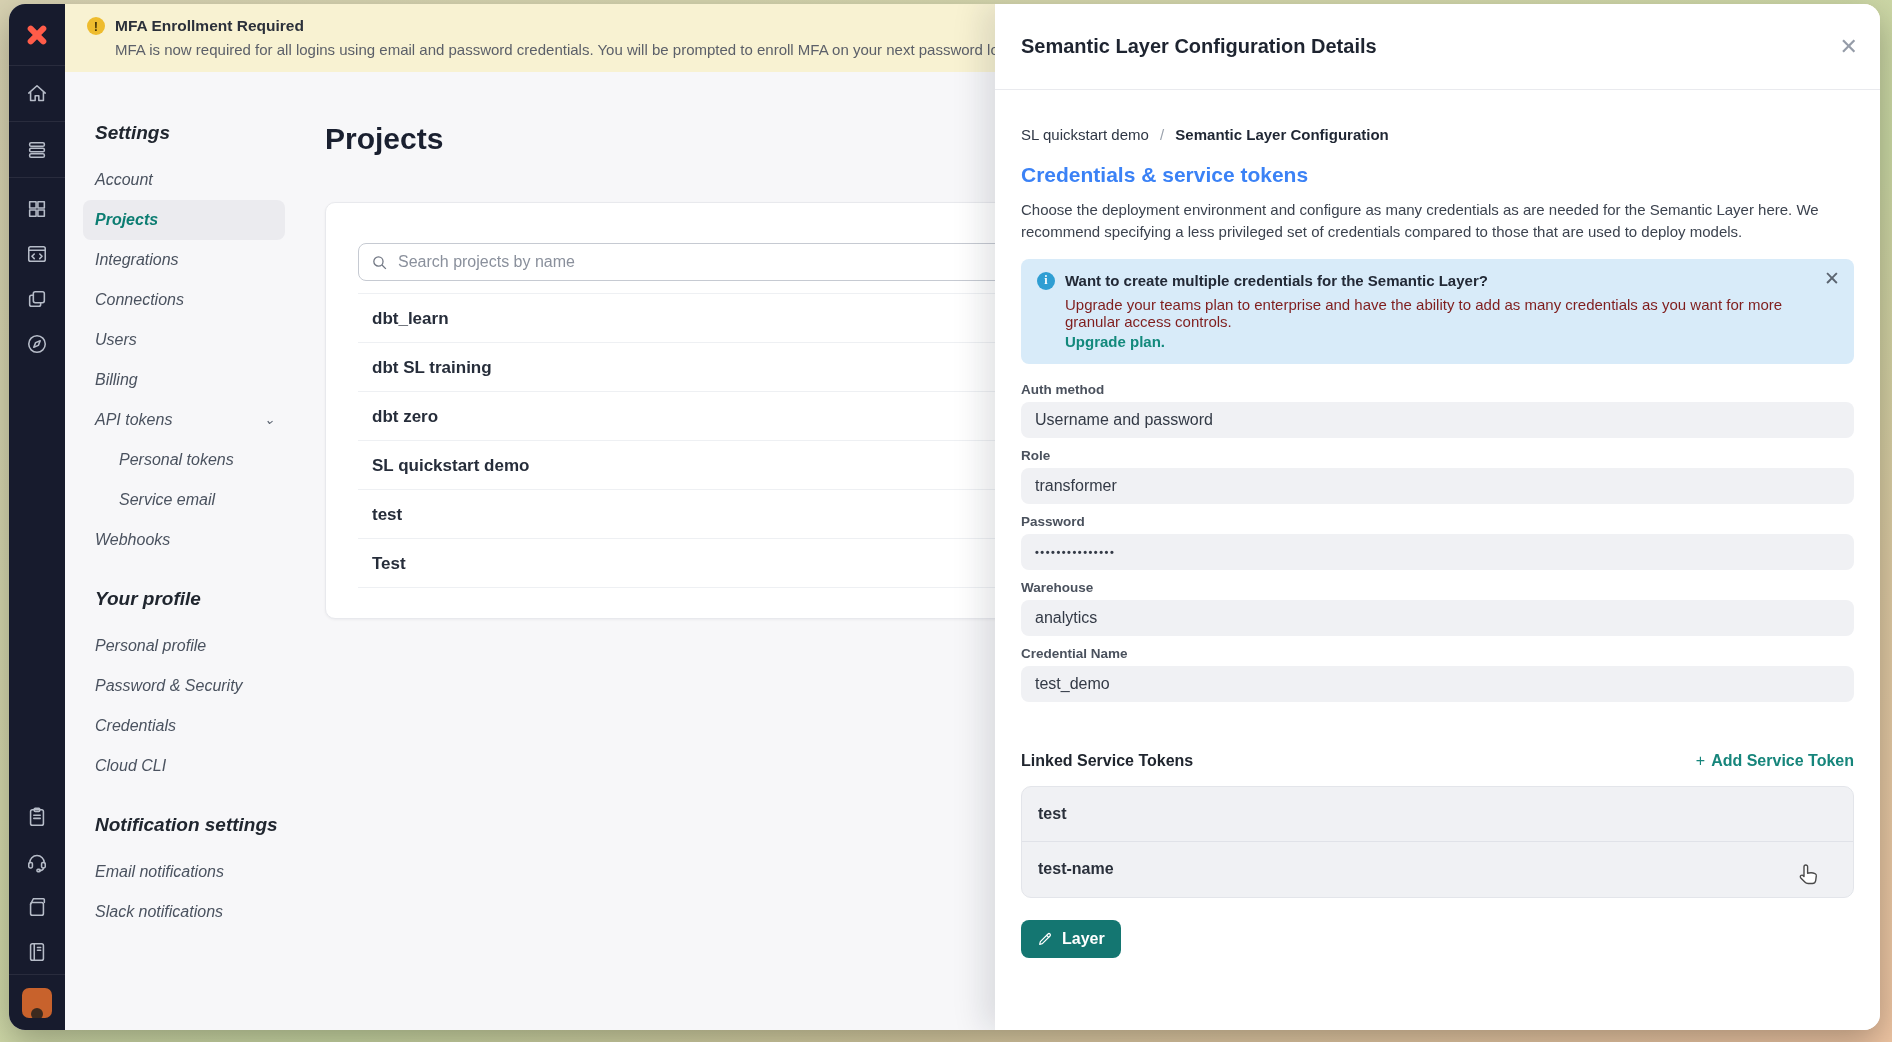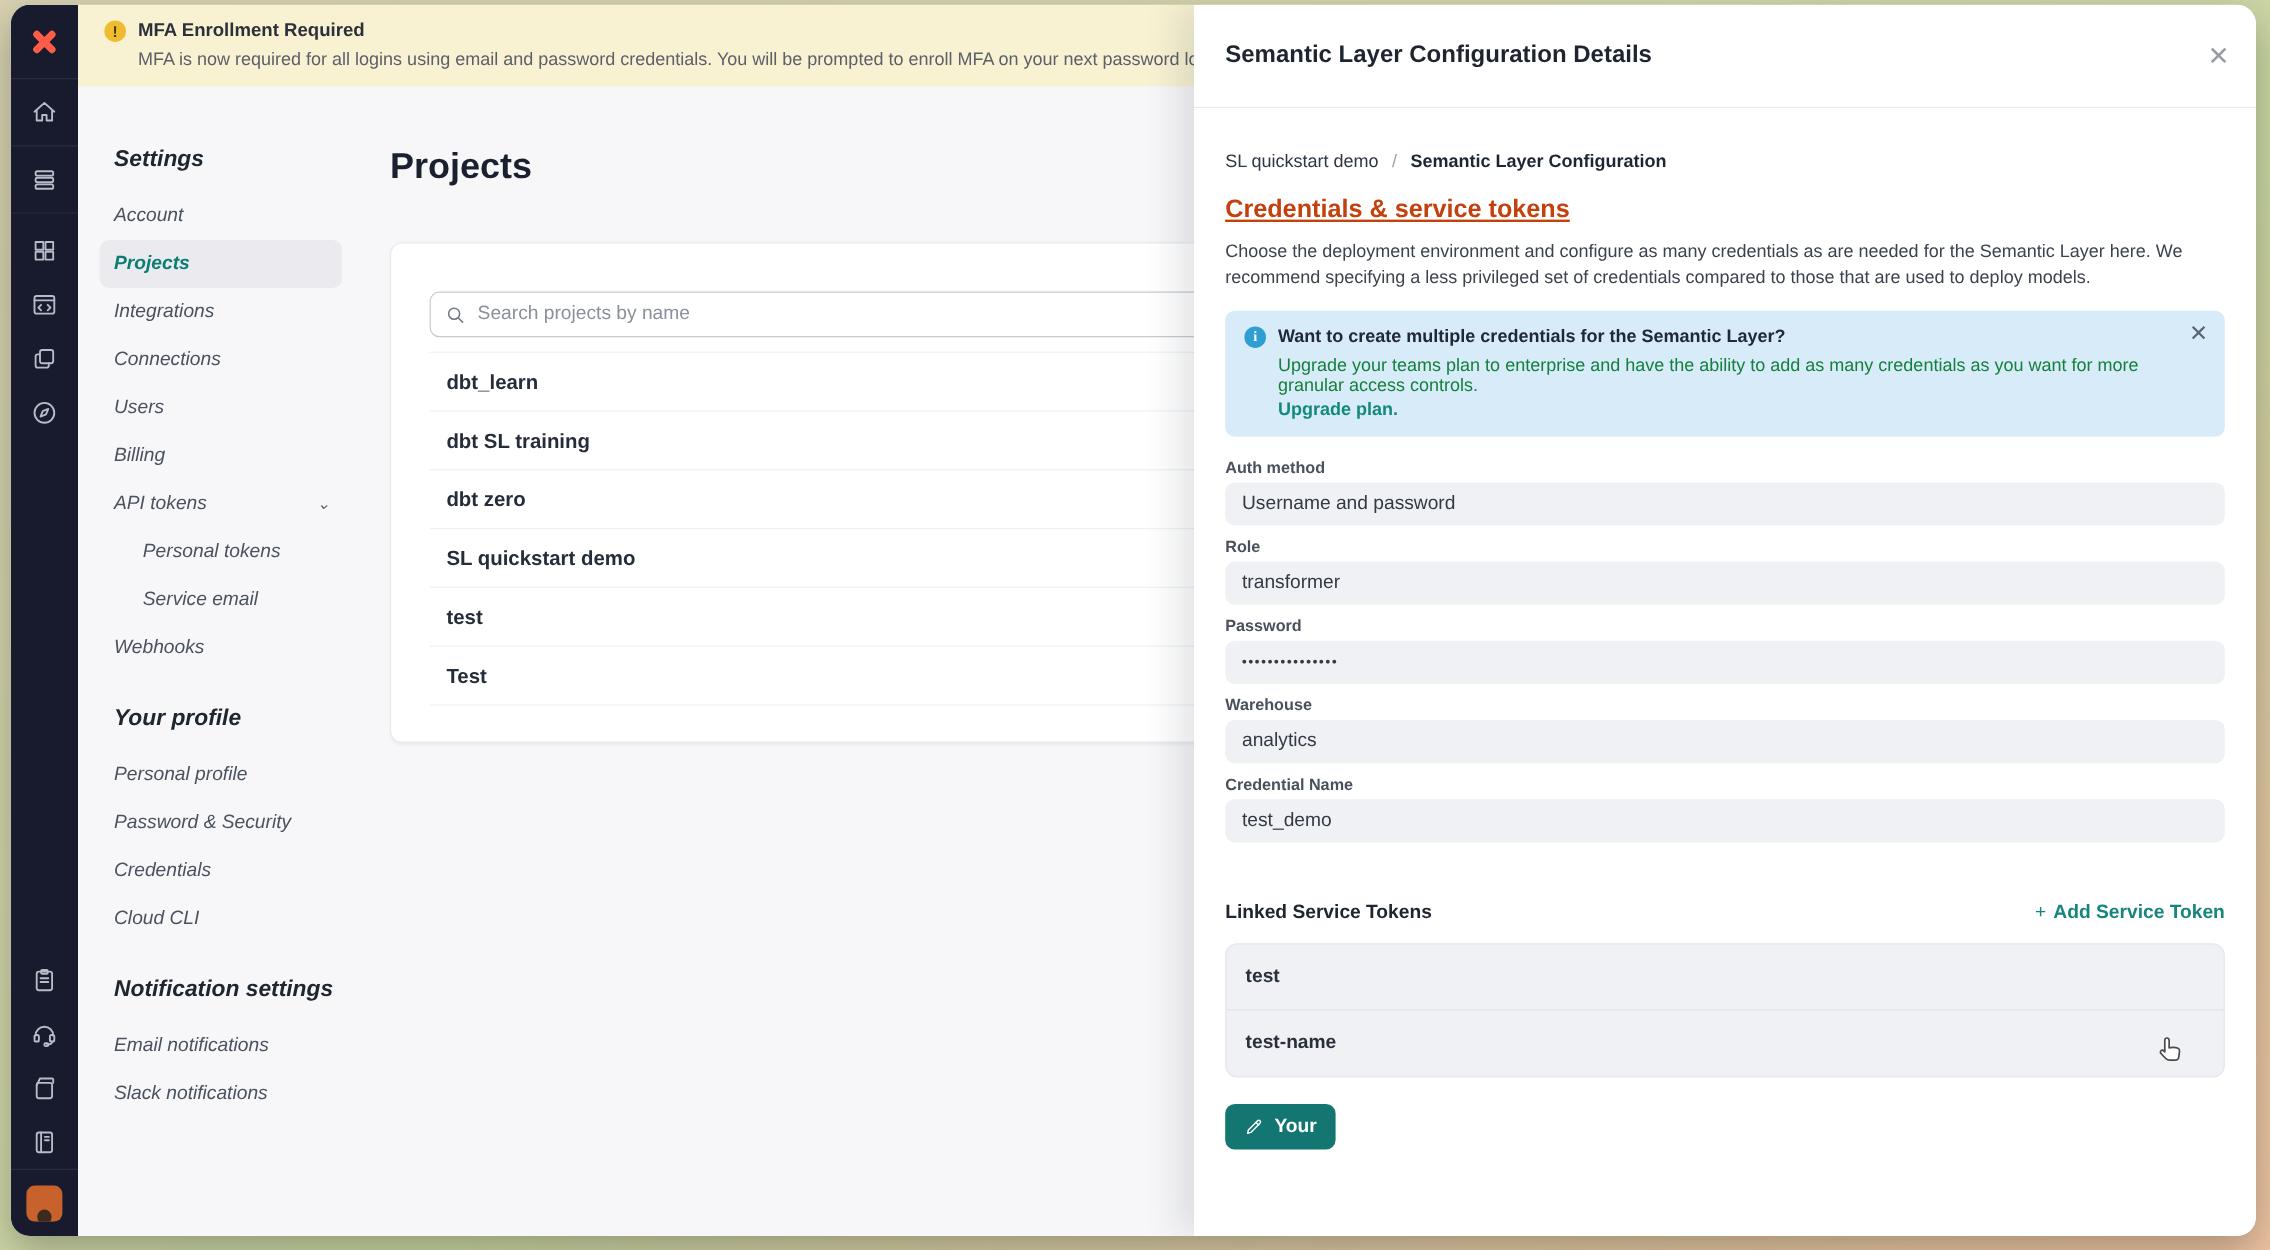--- a/index.html
+++ b/index.html
@@ -65,31 +65,31 @@
     box-shadow:-12px 0 30px rgba(16,24,40,.12); z-index:5; display:flex; flex-direction:column; }
   .panel-header { flex:0 0 86px; display:flex; align-items:center; justify-content:space-between;
     padding:0 22px 0 26px; border-bottom:1px solid #e9eaee; }
   .panel-header .ptitle { font-size:20px; font-weight:700; color:#1e2430; }
   .x-btn { font-size:22px; color:#959ca8; cursor:pointer; line-height:1; background:none; border:none; }
   .panel-body { position:relative; flex:1; padding:36px 26px 0; overflow:hidden; }
 
   .crumb { font-size:15px; color:#2f3745; margin-bottom:20px; }
   .crumb .sep { color:#9aa1ac; margin:0 7px; }
   .crumb .b { font-weight:700; color:#1f2633; }
-  .panel-body h2 { font-size:21px; font-weight:700; color:#c2410c; margin-bottom:12px;text-decoration:underline; }
+  .panel-body h2 { font-size:21px; font-weight:700; color:#3b82f6; margin-bottom:12px; }
   .desc { font-size:15px; line-height:1.45; color:#3c434f; margin-bottom:16px; }
 
   .callout { position:relative; background:#d8ebf9; border-radius:8px;
     padding:13px 44px 13px 16px; margin-bottom:18px; }
   .callout .r1 { display:flex; align-items:center; gap:10px; }
   .info-ic { width:18px; height:18px; flex:0 0 18px; border-radius:50%; background:#2f9ed3;
     color:#fff; font-size:12px; font-weight:700; display:flex; align-items:center;
     justify-content:center; font-family:"Liberation Serif", serif; }
   .callout .ctitle { font-size:15px; font-weight:700; color:#222936; }
-  .callout .cbody { margin:6px 0 0 28px; font-size:15px; color:#15803d; }
+  .callout .cbody { margin:6px 0 0 28px; font-size:15px; color:#7f1d1d; }
   .callout .clink { display:inline-block; margin:3px 0 0 28px; font-size:15px; font-weight:600;
     color:#12897c; cursor:pointer; }
   .callout .x-btn { position:absolute; top:10px; right:14px; font-size:19px; color:#5b6470; }
 
   .fieldgroup { margin-bottom:10px; }
   .flabel { font-size:13.5px; font-weight:600; color:#4a515d; margin-bottom:5px; }
   .fbox { height:36px; background:#f0f1f4; border-radius:8px; display:flex; align-items:center;
     padding:0 14px; font-size:16px; color:#333a46; }
   .fieldgroup.mask .fbox span { font-size:11px; letter-spacing:1.5px; font-weight:700; }
 
@@ -378,21 +378,21 @@
 
         <div class="trow">test</div>
             <div class="trow">test-name</div>
           </div>
 
         <button class="editbtn">
           <svg width="16" height="16" viewBox="0 0 24 24">
               <path d="M4 20l1-4L16.5 4.5a2.1 2.1 0 0 1 3 3L8 19l-4 1z"></path>
               <path d="M14.5 6.5l3 3"></path>
             </svg>
-          <span>Your</span>
+          <span>Layer</span>
         </button>
 
         
         
 
         <div class="cursor">
           <svg width="24" height="26" viewBox="0 0 24 26">
             <path d="M9 14V4.8a1.8 1.8 0 0 1 3.6 0v6.4l1.2-.2c2.2-.4 4.4-.2 6.2.6.9.4 1.4 1.3 1.3 2.3l-.6 4.6a3.4 3.4 0 0 1-3.4 3h-4.2a4.6 4.6 0 0 1-3.3-1.4l-4-4.2c-.7-.7-.6-1.8.1-2.4.7-.6 1.7-.5 2.3.2l.8.9z" fill="#ffffff" stroke="#4a4a4a" stroke-width="1.4" stroke-linejoin="round"></path>
           </svg>
         </div>

